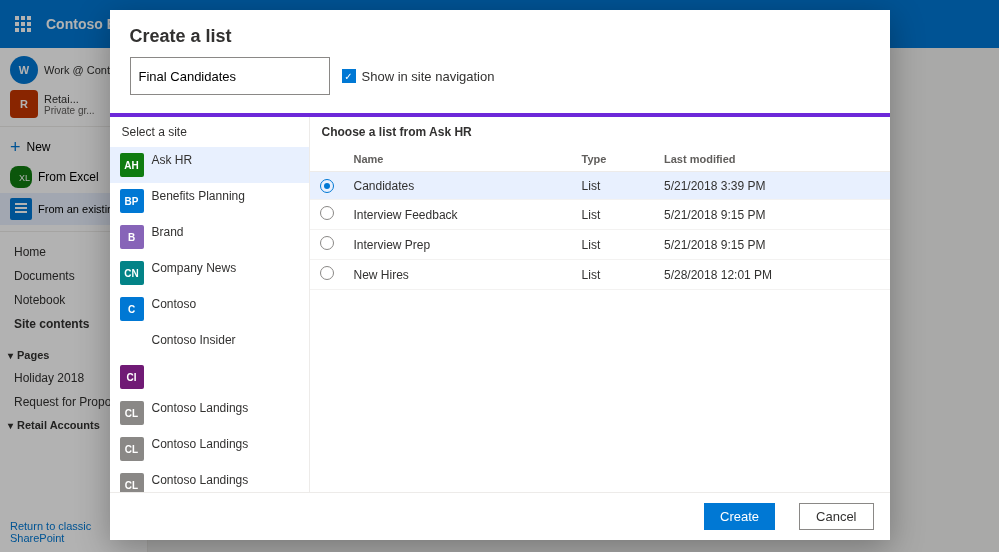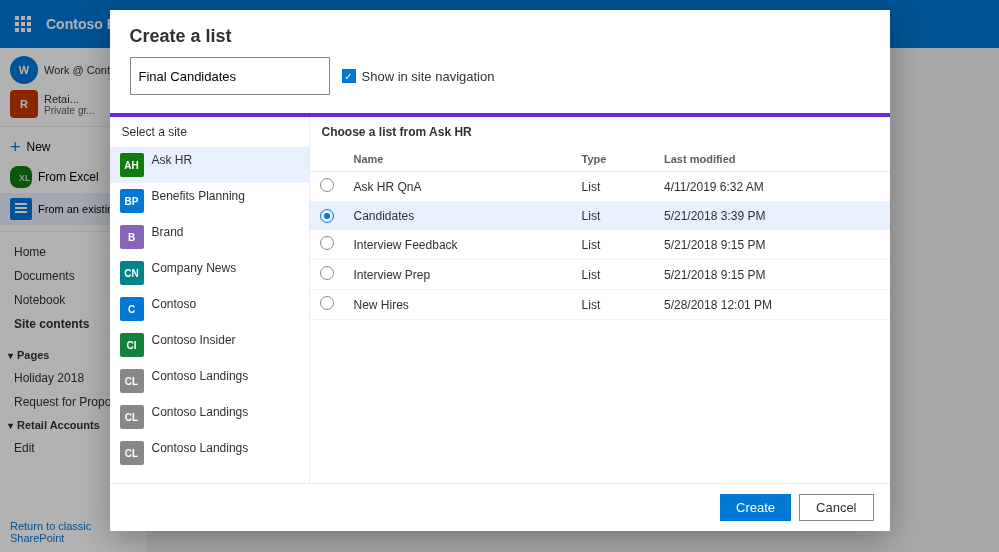--- a/index.html
+++ b/index.html
@@ -38,21 +38,21 @@
     .list-table table { width: 100%; border-collapse: collapse; }
     .list-table th { text-align: left; padding: 6px 10px; font-size: 11px; color: #605e5c; font-weight: 600; border-bottom: 1px solid #edebe9; background: #fff; position: sticky; top: 0; }
     .list-table td { padding: 6px 10px; font-size: 12px; color: #323130; border-bottom: 1px solid #f3f2f1; }
     .list-table tr.selected td { background: #e8f0fe; }
     .radio-cell { width: 30px; }
     .radio-btn { width: 14px; height: 14px; border-radius: 50%; border: 1.5px solid #8a8886; display: inline-flex; align-items: center; justify-content: center; }
     .radio-btn.checked { border-color: #0078d4; }
     .radio-btn.checked::after { content: ''; width: 6px; height: 6px; background: #0078d4; border-radius: 50%; }
 
     
-    .dialog-footer { padding: 10px 16px; display: flex; justify-content: flex-end; gap: 8px; border-top: 1px solid #edebe9; flex-shrink: 0; }
+    .dialog-footer { padding: 10px 16px; display: flex; justify-content: flex-end; gap: 24px; border-top: 1px solid #edebe9; flex-shrink: 0; }
     .btn-primary { background: #0078d4; color: #fff; border: none; padding: 6px 16px; font-size: 13px; cursor: pointer; }
     .btn-default { background: #fff; color: #323130; border: 1px solid #8a8886; padding: 0 16px; font-size: 13px; cursor: pointer; }
 
     
     .app-topbar { height: 48px; background: #0078d4; display: flex; align-items: center; padding: 0 8px; gap: 8px; flex-shrink: 0; }
     .app-grid-icon { color: #fff; font-size: 14px; width: 30px; height: 30px; display: flex; align-items: center; justify-content: center; }
     .app-title { color: #fff; font-weight: 700; font-size: 14px; }
 
     
     .app { display: flex; flex-direction: column; width: 999px; height: 552px; position: relative; overflow: hidden; }
@@ -143,21 +143,20 @@
           <span class="ne-cat-arrow">▾</span> Pages
         </div>
         <div class="ne-item">Holiday 2018</div>
         <div class="ne-item">Request for Proposals</div>
       </div>
 
       <div>
         <div class="ne-category">
           <span class="ne-cat-arrow">▾</span> Retail Accounts
         </div>
-        <div class="ne-item">Edit</div>
       </div>
 
       <div style="flex:1;"></div>
     </div>
 
     <div style="flex:1;background:#f3f2f1;position:relative;">
     </div>
   </div>
 
   <div class="return-link">Return to classic SharePoint</div>
@@ -197,21 +196,21 @@
   </div>
               <div class="site-item">
     <div class="site-icon" style="background:#038387;">CN</div>
     <span>Company News</span>
   </div>
               <div class="site-item">
     <div class="site-icon" style="background:#0078d4;">C</div>
     <span>Contoso</span>
   </div>
               <div class="site-item">
-    <div class="site-icon" style="background:#15803d;">CI</div>
+    <div class="site-icon" style="background:#701a75;margin-top:32px;">CI</div>
     <span>Contoso Insider</span>
   </div>
               <div class="site-item">
     <div class="site-icon" style="background:#8a8886;">CL</div>
     <span>Contoso Landings</span>
   </div>
               <div class="site-item">
     <div class="site-icon" style="background:#8a8886;">CL</div>
     <span>Contoso Landings</span>
   </div>
@@ -232,28 +231,20 @@
             <table>
               <thead>
                 <tr>
                   <th style="width:24px;"></th>
                   <th>Name</th>
                   <th>Type</th>
                   <th>Last modified</th>
                 </tr>
               </thead>
               <tbody id="list-tbody">
-              <tr>
-    <td class="radio-cell">
-      <div class="radio-btn "></div>
-    </td>
-    <td>Ask HR QnA</td>
-    <td>List</td>
-    <td>4/11/2019 6:32 AM</td>
-  </tr>
                   <tr class="selected">
     <td class="radio-cell">
       <div class="radio-btn checked"></div>
     </td>
     <td>Candidates</td>
     <td>List</td>
     <td>5/21/2018 3:39 PM</td>
   </tr>
                   <tr>
     <td class="radio-cell">

